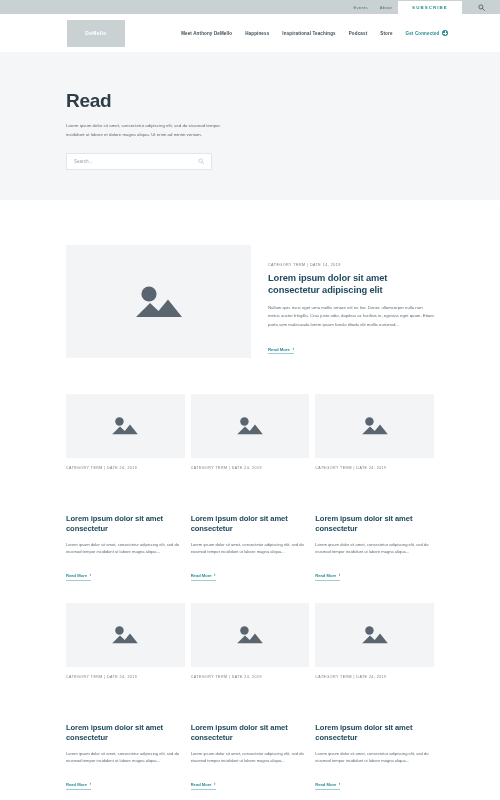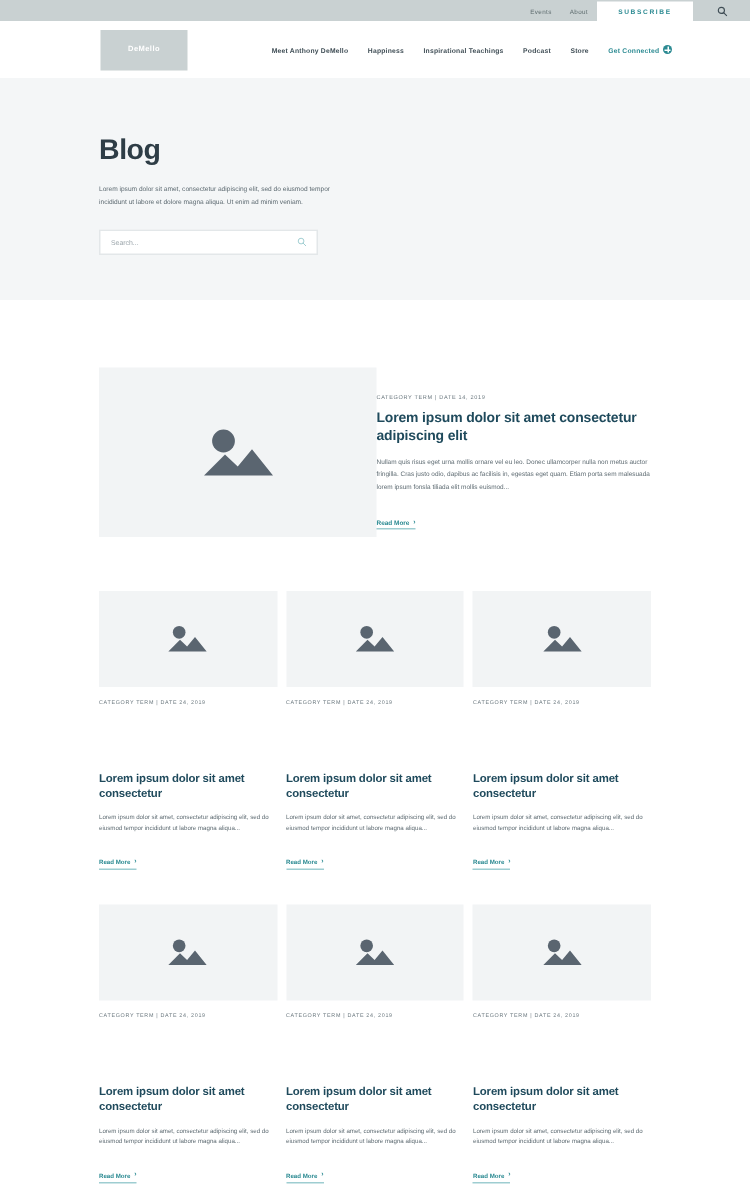--- a/index.html
+++ b/index.html
@@ -139,21 +139,21 @@
   
   .thumb {
     background: #f2f4f5;
     display: flex; align-items: center; justify-content: center;
   }
   .ic-image { display: block; }
 
   
   .featured {
     display: flex;
-    gap: 0;
+    gap: 17px;
     margin-bottom: 36px;
   }
   .featured-thumb { width: 185px; height: 113px; flex: none; }
   .featured-body { flex: 1; padding-top: 18px; }
 
   .meta {
     font-size: 3.7px;
     letter-spacing: 0.45px;
     color: #6d7a80;
     margin-bottom: 5px;
@@ -225,21 +225,21 @@
     <a class="nav-link">Podcast</a>
     <a class="nav-link">Store</a>
     <a class="nav-cta">
       <span class="nav-link accent">Get Connected</span>
       <span class="plus-circle"></span>
     </a>
   </div>
 </div>
 
 <div class="hero">
-  <h1 class="hero-title">Blog</h1>
+  <h1 class="hero-title">Read</h1>
   <p class="hero-desc">Lorem ipsum dolor sit amet, consectetur adipiscing elit, sed do eiusmod tempor incididunt ut labore et dolore magna aliqua. Ut enim ad minim veniam.</p>
   <div class="search-wrap">
     <input class="search-input" type="text" placeholder="Search..." style="">
     <svg class="ic-search-field" viewBox="0 0 24 24" fill="none" stroke="#9ecdd1" stroke-width="2.4">
       <circle cx="10" cy="10" r="7"></circle>
         <line x1="15" y1="15" x2="22" y2="22" stroke-linecap="round"></line>
     </svg>
   </div>
 </div>
 

